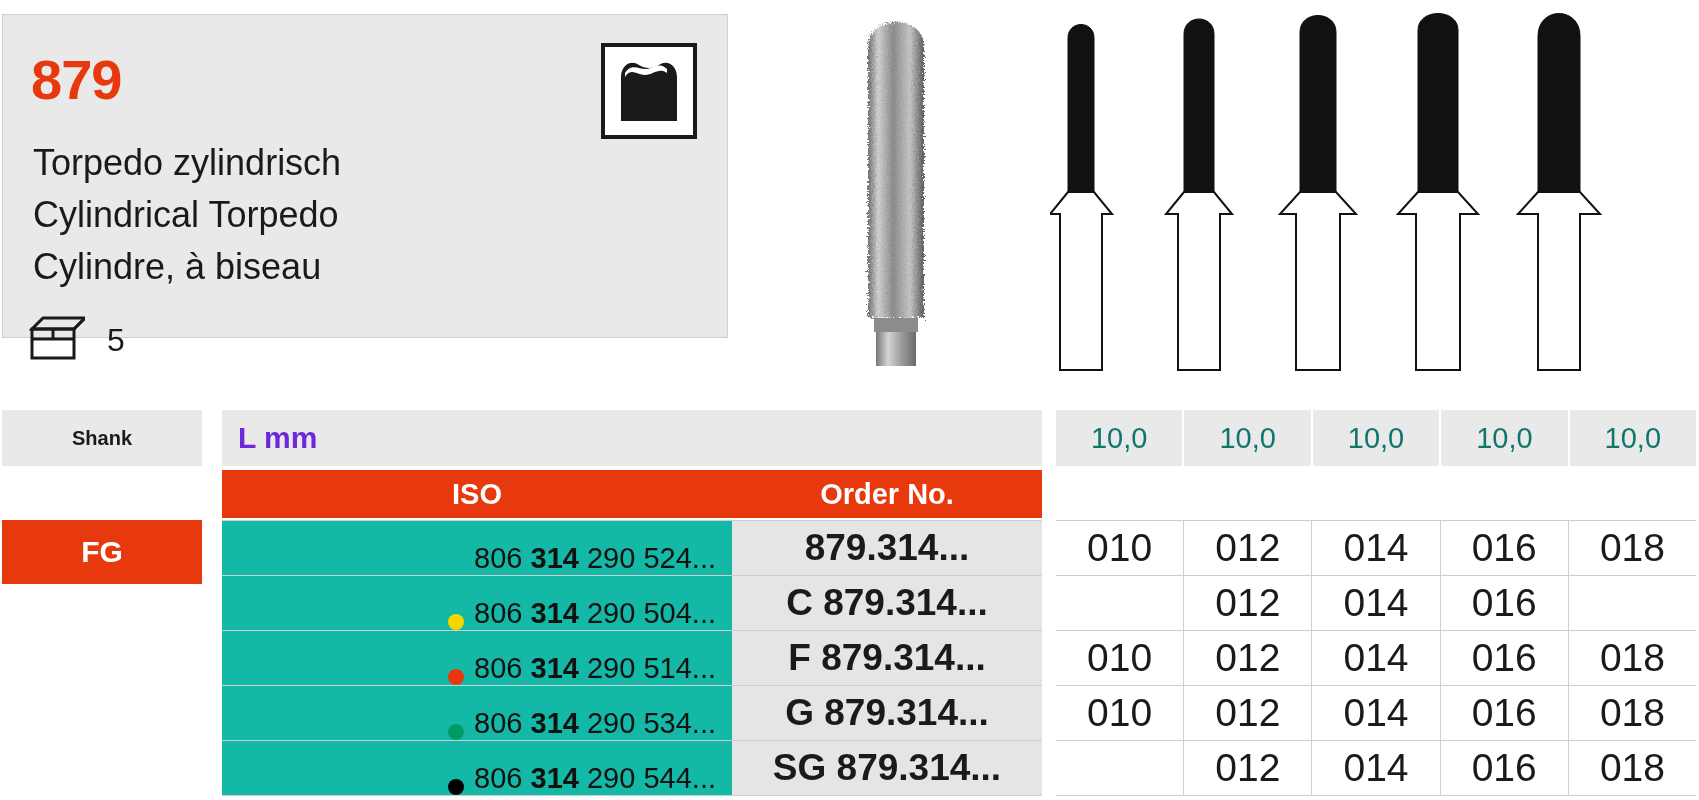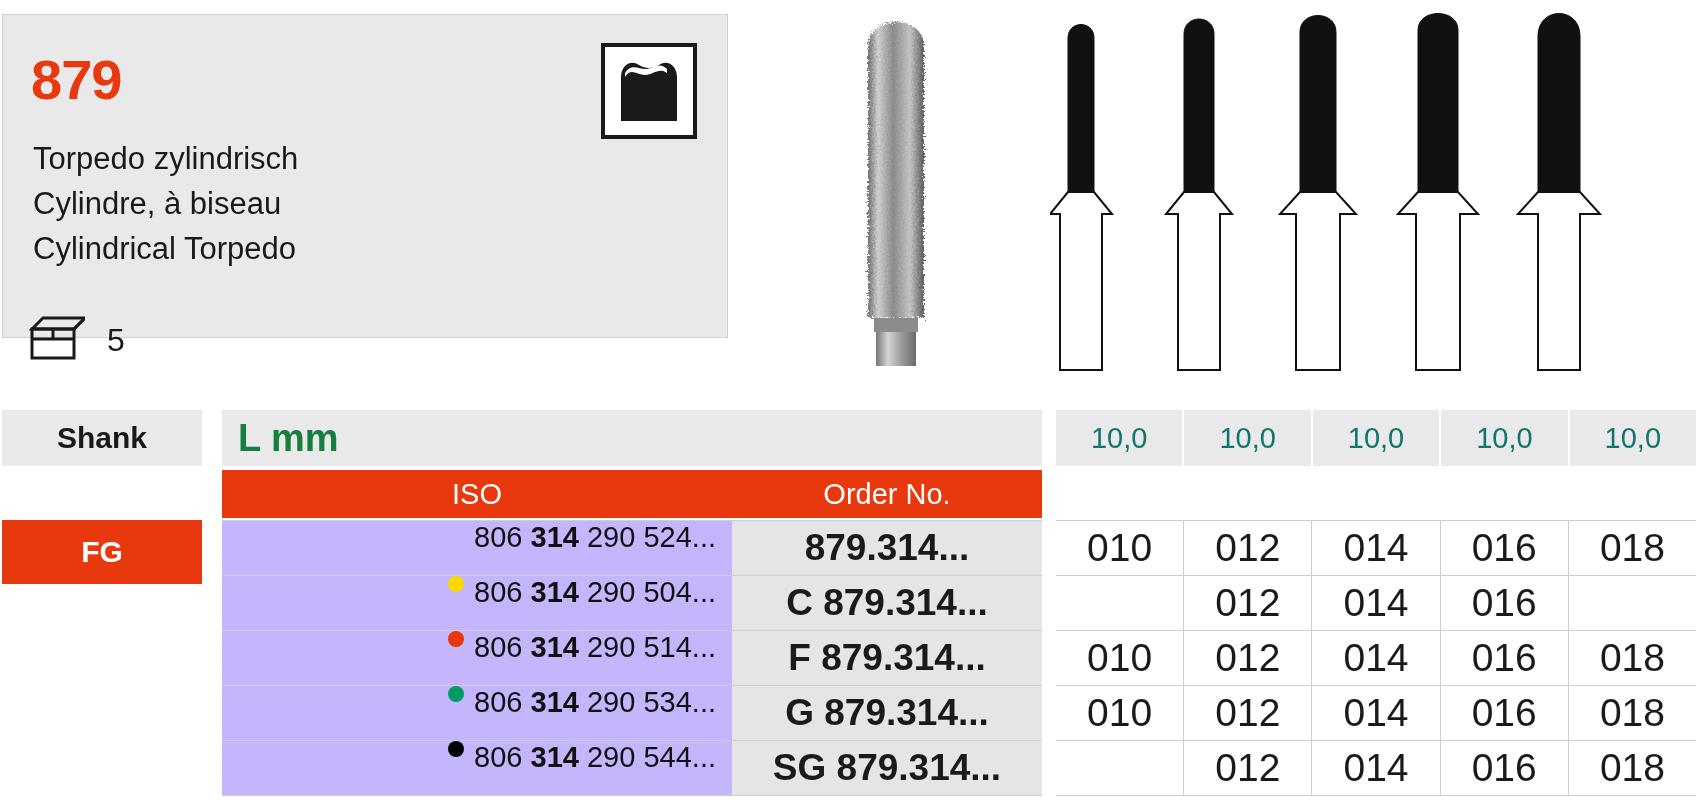--- a/index.html
+++ b/index.html
@@ -15,59 +15,59 @@
   
   .info-card{
     position:absolute;left:2px;top:14px;width:726px;height:324px;
     background:#e9e9e9;border:1px solid #cfcfcf;box-sizing:border-box;
   }
   .fig-number{
     position:absolute;left:28px;top:32px;
     font-size:56px;font-weight:bold;color:#e8380d;letter-spacing:-1px;
   }
   .names{position:absolute;left:30px;top:122px;}
-  .names div{font-size:31px;line-height:1.45;color:#1a1a1a;}
+  .names div{font-size:36px;line-height:1.45;color:#1a1a1a;}
   .pack{position:absolute;left:26px;top:300px;display:flex;align-items:center;gap:22px;}
   .pack-count{font-size:32px;color:#1a1a1a;}
   .tooth-icon{position:absolute;right:30px;top:28px;}
 
   
   .bur-photo{position:absolute;left:836px;top:0px;}
   .shapes{position:absolute;left:1050px;top:0px;width:640px;height:380px;}
 
   
   .shank-head{
     position:absolute;left:2px;top:410px;width:200px;height:56px;
     background:#e9e9e9;display:flex;align-items:center;justify-content:center;
-    font-size:30px;font-weight:bold;color:#1a1a1a;
+    font-size:20px;font-weight:bold;color:#1a1a1a;
   }
   .shank-cell{
     position:absolute;left:2px;top:520px;width:200px;height:64px;
     background:#e8380d;display:flex;align-items:center;justify-content:center;
     font-size:30px;font-weight:bold;color:#ffffff;
   }
 
   .lmm-head{
     position:absolute;left:222px;top:410px;width:820px;height:56px;
     background:#e9e9e9;display:flex;align-items:center;
-    font-size:38px;font-weight:bold;color:#15803d;padding-left:16px;box-sizing:border-box;
+    font-size:30px;font-weight:bold;color:#6d28d9;padding-left:16px;box-sizing:border-box;
   }
   .iso-head{
     position:absolute;left:222px;top:470px;width:820px;height:48px;
-    background:#e8380d;display:flex;color:#fff;font-size:29px;font-weight:normal;
+    background:#e8380d;display:flex;color:#fff;font-size:29px;font-weight:bold;
   }
   .iso-head .c1{width:510px;display:flex;align-items:center;justify-content:center;}
   .iso-head .c2{width:310px;display:flex;align-items:center;justify-content:center;}
 
   .iso-rows{position:absolute;left:222px;top:520px;width:820px;}
   .iso-row{display:flex;height:54px;border-bottom:1px solid #cfcfcf;}
   .iso-row:first-child{border-top:1px solid #cfcfcf;}
   .iso-c1{
-    width:510px;display:flex;align-items:flex-start;justify-content:flex-end;
-    padding-right:16px;box-sizing:border-box;font-size:29px;background:#c4b5fd;
+    width:510px;display:flex;align-items:flex-end;justify-content:flex-end;
+    padding-right:16px;box-sizing:border-box;font-size:29px;background:#14b8a6;
     position:relative;
   }
   .iso-c2{
     width:310px;display:flex;align-items:center;justify-content:center;
     font-size:37px;font-weight:bold;background:#e5e5e5;color:#1a1a1a;
   }
   .dot{width:16px;height:16px;border-radius:50%;display:inline-block;margin-right:10px;}
   .iso-num .b{font-weight:bold;}
 
   
@@ -90,22 +90,22 @@
 </head>
 <body>
 
 <div class="page">
 
   <div class="info-card">
     <div class="fig-number">879</div>
 
     <div class="names">
       <div>Torpedo zylindrisch</div>
+      <div>Cylindrical Torpedo</div>
       <div>Cylindre, à biseau</div>
-      <div>Cylindrical Torpedo</div>
     </div>
 
     <div class="pack">
       <span>
         <svg width="56" height="46" viewBox="0 0 56 46">
           <polygon points="3,14 3,43 45,43 45,14" fill="none" stroke="#1a1a1a" stroke-width="3"></polygon>
           <polygon points="3,14 14,3 56,3 45,14" fill="none" stroke="#1a1a1a" stroke-width="3"></polygon>
           <line x1="45" y1="14" x2="56" y2="3" stroke="#1a1a1a" stroke-width="3"></line>
           <line x1="3" y1="24" x2="45" y2="24" stroke="#1a1a1a" stroke-width="3"></line>
           <line x1="24" y1="14" x2="24" y2="24" stroke="#1a1a1a" stroke-width="3"></line>

